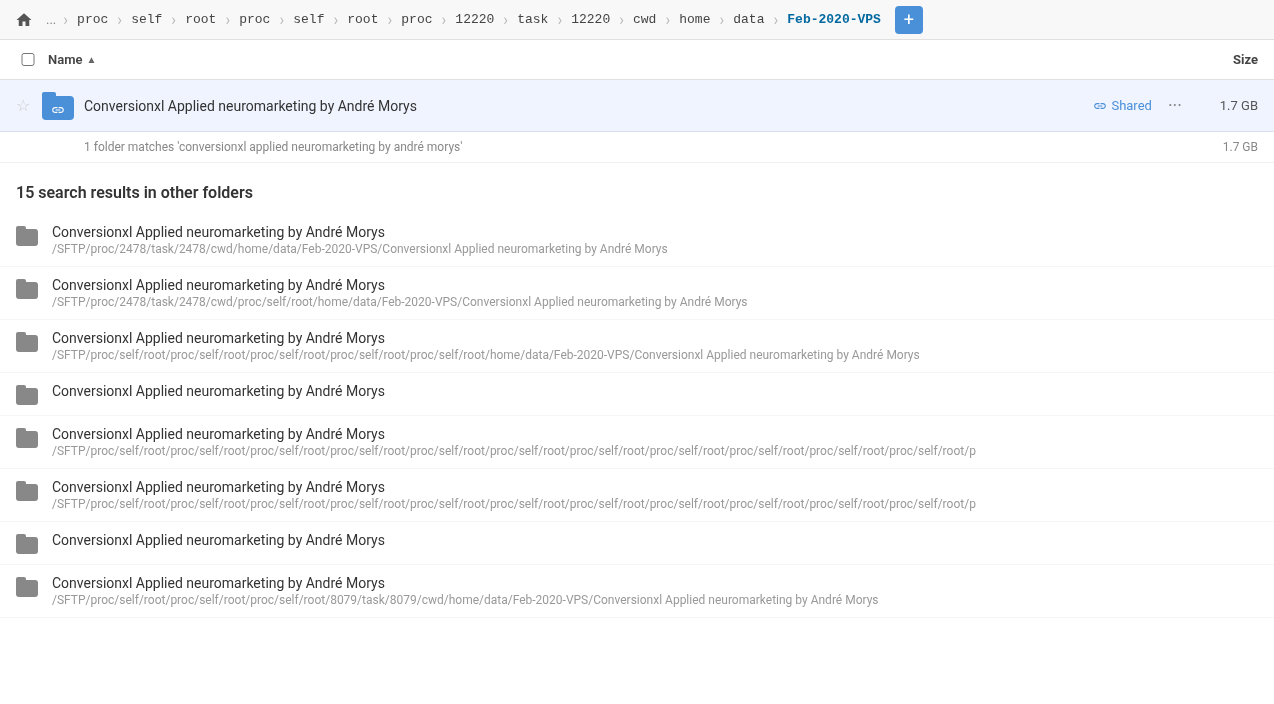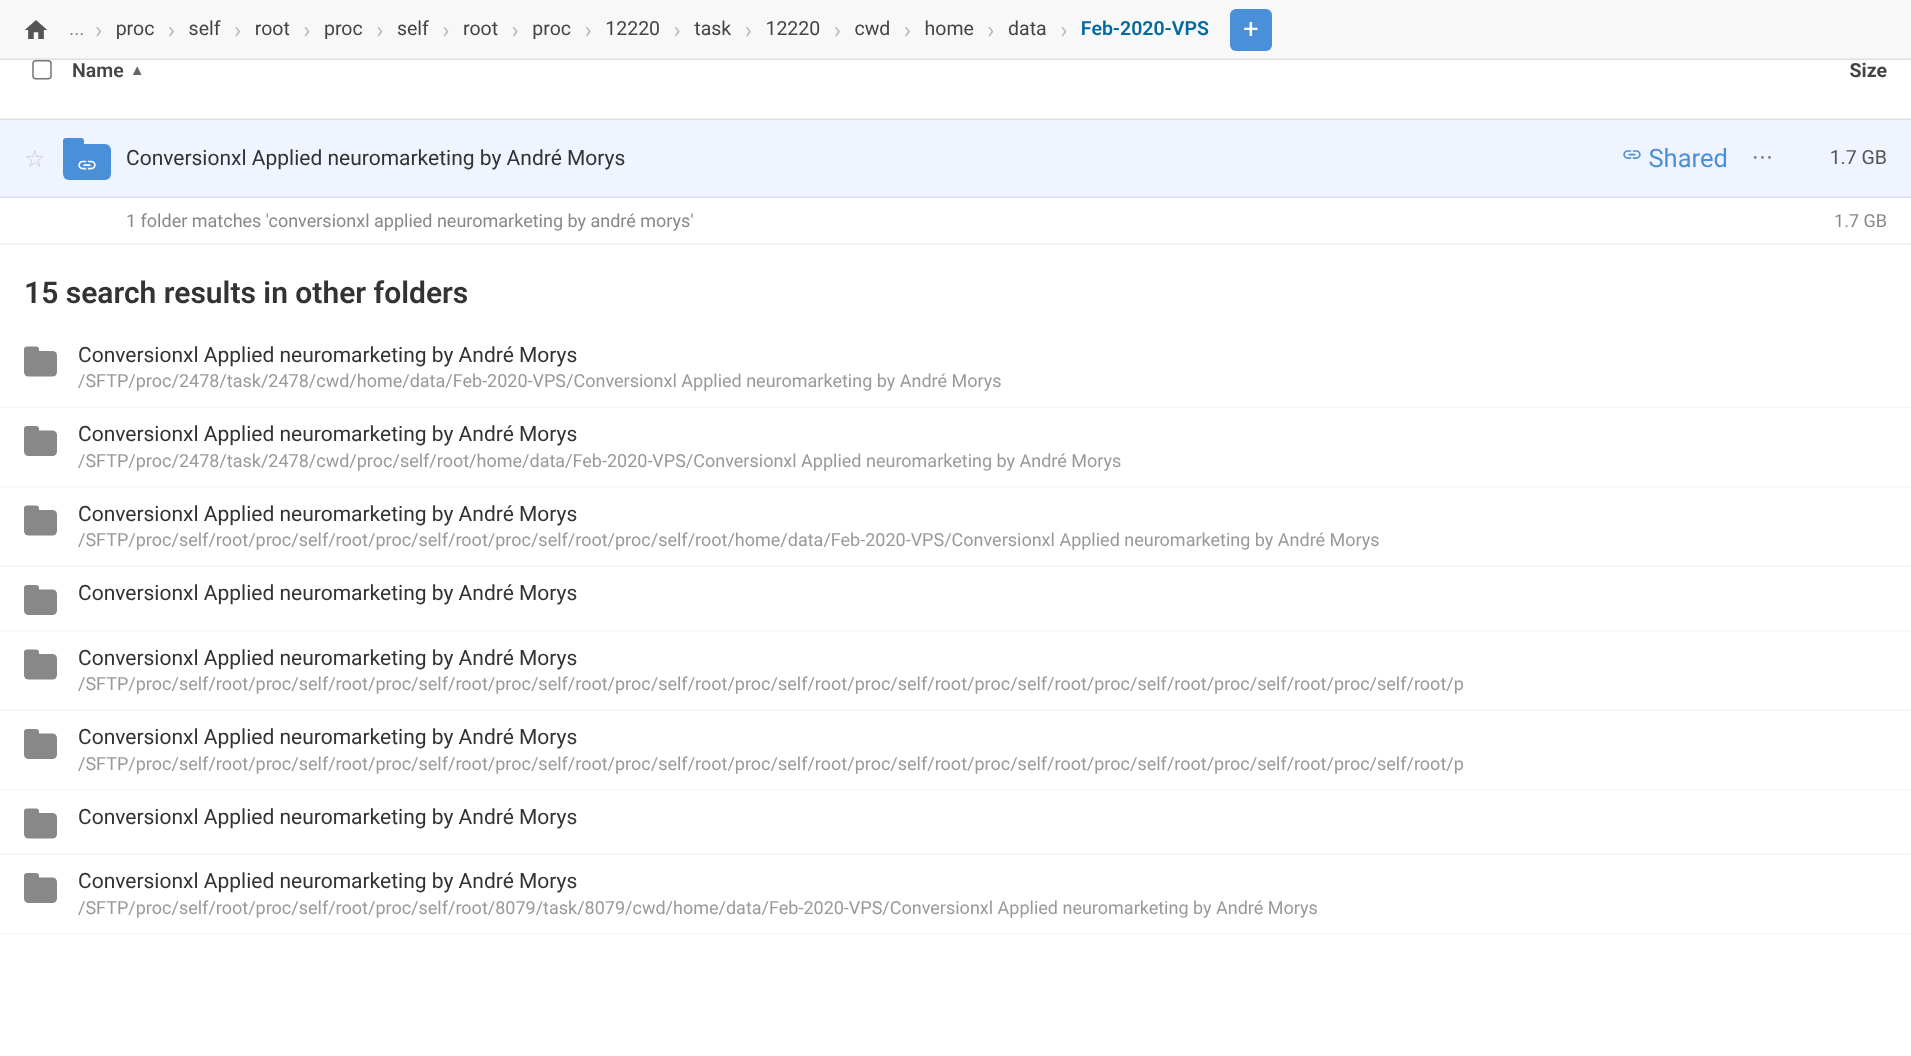--- a/index.html
+++ b/index.html
@@ -45,20 +45,21 @@
     }
     .breadcrumb-item {
       display: flex;
       align-items: center;
       padding: 4px 8px;
       font-size: 13px;
       color: #444;
       cursor: pointer;
       white-space: nowrap;
       flex-shrink: 0;
+      font-family: Liberation Mono, monospace;
     }
     .breadcrumb-sep {
       color: #bbb;
       font-size: 16px;
       flex-shrink: 0;
       margin: 0 1px;
     }
     .breadcrumb-item.active {
       font-weight: 600;
       color: #0369a1;
@@ -74,21 +75,21 @@
       border-radius: 4px;
       cursor: pointer;
       font-size: 18px;
       margin-left: 6px;
       flex-shrink: 0;
     }
 
     
     .column-header {
       display: flex;
-      align-items: flex-start;
+      align-items: center;
       padding: 0 16px;
       height: 40px;
       border-bottom: 1px solid #e0e0e0;
       background: #fff;
     }
     .col-checkbox {
       width: 24px;
       margin-right: 8px;
     }
     .col-name {
@@ -159,24 +160,24 @@
     .row-name {
       flex: 1;
       font-size: 14px;
       color: #333;
       white-space: nowrap;
       overflow: hidden;
       text-overflow: ellipsis;
     }
     .row-shared-badge {
       display: flex;
-      align-items: flex-start;
+      align-items: flex-end;
       gap: 4px;
       color: #4a90d9;
-      font-size: 17px;
+      font-size: 13px;
       margin-right: 16px;
       flex-shrink: 0;
     }
     .row-more {
       color: #888;
       font-size: 18px;
       margin-right: 16px;
       cursor: pointer;
       flex-shrink: 0;
     }
@@ -198,21 +199,21 @@
       border-bottom: 1px solid #f0f0f0;
     }
     .summary-line .summary-size {
       margin-left: auto;
       color: #888;
     }
 
     
     .section-header {
       padding: 20px 16px 12px 16px;
-      font-size: 20px;
+      font-size: 16px;
       font-weight: 600;
       color: #333;
     }
 
     
     .result-list {
       padding: 0;
     }
     .result-item {
       display: flex;

